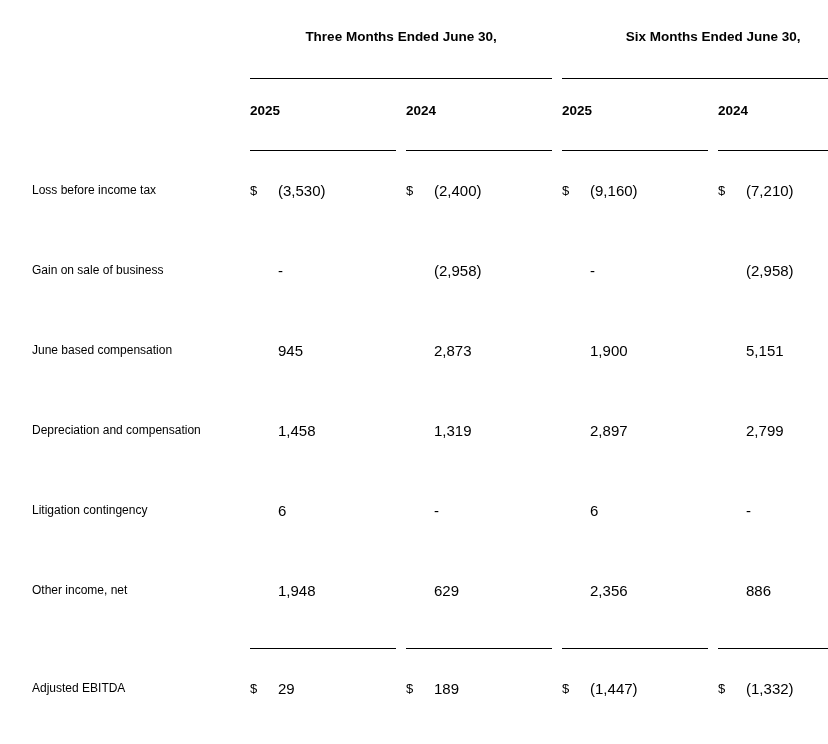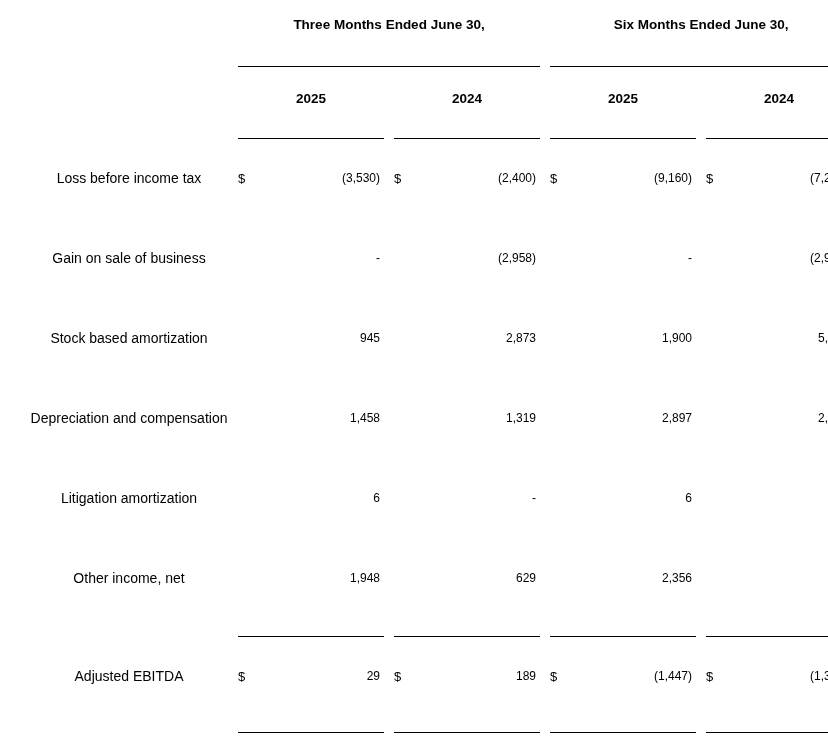--- a/index.html
+++ b/index.html
@@ -12,21 +12,21 @@
     height: 744px;
     font-family: "Liberation Sans", sans-serif;
     color: #000000;
     overflow: hidden;
   }
   .sheet {
     position: relative;
     width: 724px;
     height: 744px;
     box-sizing: border-box;
-    padding: 0;
+    padding: 12px;
   }
   table.fin {
     border-collapse: collapse;
     width: 816px;
     margin-left: 6px;
     table-layout: fixed;
     font-size: 13px;
   }
   
   col.c-label  { width: 232px; }
@@ -55,52 +55,52 @@
   }
   .rule-under-group td.ruled {
     border-bottom: 1.4px solid #000;
   }
 
   
   .yr-head {
     height: 58px;
   }
   .yr-head th {
-    text-align: center;
+    text-align: left;
     font-weight: bold;
     font-size: 13.5px;
     padding-bottom: 18px;
   }
   .rule-under-year {
     height: 14px;
   }
   .rule-under-year td.ruled {
     border-bottom: 1.4px solid #000;
   }
 
   
   tr.data-row {
     height: 80px;
   }
   tr.data-row td {
     vertical-align: middle;
   }
   td.label {
-    text-align: center;
-    font-size: 14px;
+    text-align: left;
+    font-size: 12px;
     padding-left: 14px;
     white-space: nowrap;
   }
   td.cur {
     text-align: left;
     font-size: 13px;
   }
   td.num {
-    text-align: right;
-    font-size: 12px;
+    text-align: left;
+    font-size: 15px;
     padding-right: 4px;
     white-space: nowrap;
   }
 
   
   tr.rule-above-total {
     height: 18px;
   }
   tr.rule-above-total td.ruled {
     border-bottom: 1.4px solid #000;
@@ -196,21 +196,21 @@
         <td class="num">(2,958)</td>
         <td></td>
         <td class="cur"></td>
         <td class="num">-</td>
         <td></td>
         <td class="cur"></td>
         <td class="num">(2,958)</td>
       </tr>
 
       <tr class="data-row">
-        <td class="label">Stock based amortization</td>
+        <td class="label">June based compensation</td>
         <td class="cur"></td>
         <td class="num">945</td>
         <td></td>
         <td class="cur"></td>
         <td class="num">2,873</td>
         <td></td>
         <td class="cur"></td>
         <td class="num">1,900</td>
         <td></td>
         <td class="cur"></td>
@@ -226,21 +226,21 @@
         <td class="num">1,319</td>
         <td></td>
         <td class="cur"></td>
         <td class="num">2,897</td>
         <td></td>
         <td class="cur"></td>
         <td class="num">2,799</td>
       </tr>
 
       <tr class="data-row">
-        <td class="label">Litigation amortization</td>
+        <td class="label">Litigation contingency</td>
         <td class="cur"></td>
         <td class="num">6</td>
         <td></td>
         <td class="cur"></td>
         <td class="num">-</td>
         <td></td>
         <td class="cur"></td>
         <td class="num">6</td>
         <td></td>
         <td class="cur"></td>

